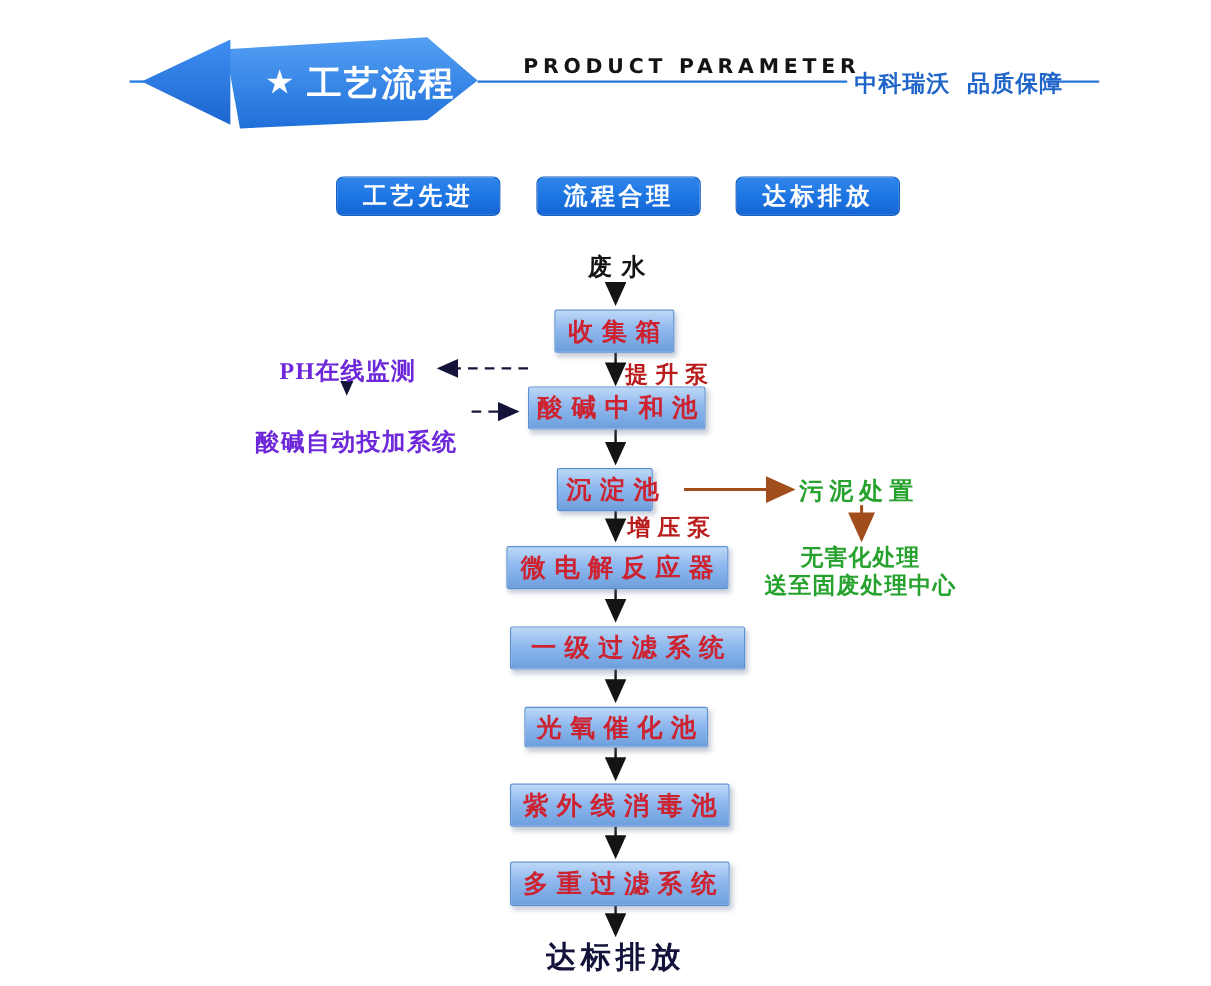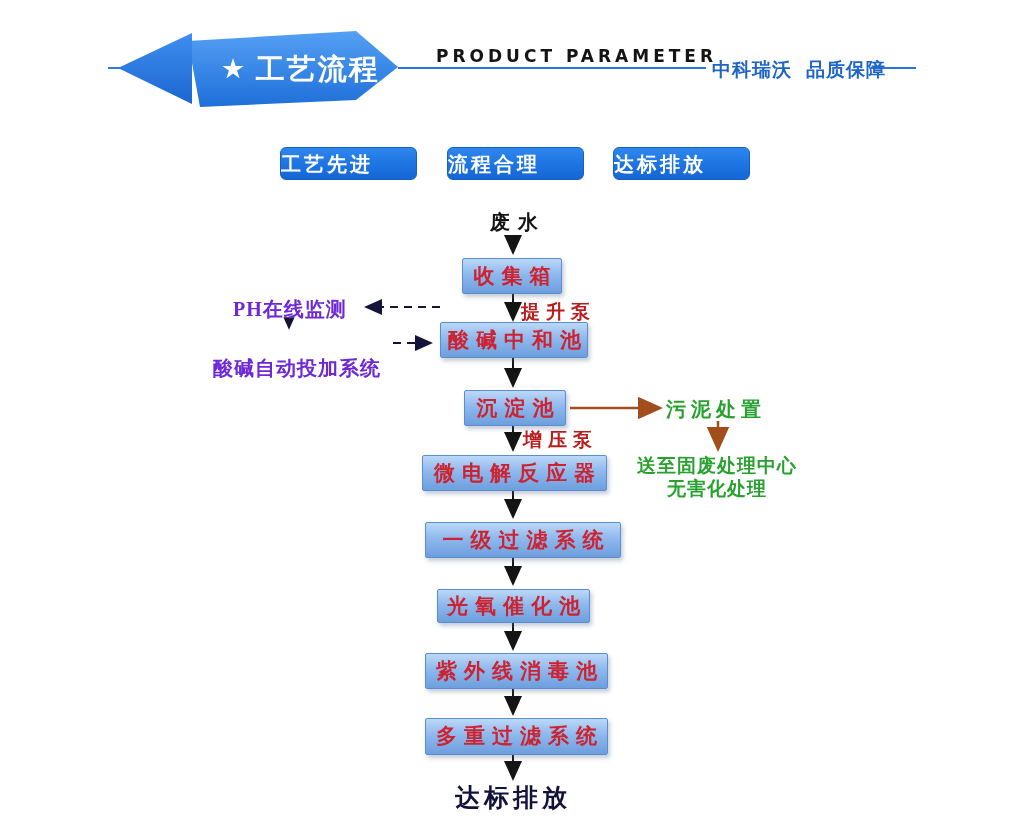--- a/index.html
+++ b/index.html
@@ -22,21 +22,21 @@
   .brand-line{
     position:absolute;left:712px;top:57px;color:#1f64c8;font-size:19px;font-weight:bold;
     letter-spacing:1px;font-family:"DejaVu Sans",sans-serif;white-space:nowrap;
   }
   .brand-line .gap{display:inline-block;width:14px;}
   
   .feature-btn{
     position:absolute;top:147px;height:33px;border-radius:6px;
     background:linear-gradient(180deg,#2f86ec 0%,#1c74e2 55%,#1566d4 100%);
     border:1px solid #1560c2;color:#ffffff;font-size:20px;font-weight:bold;
-    letter-spacing:3px;text-align:left;line-height:32px;box-sizing:border-box;
+    letter-spacing:3px;text-align:center;line-height:32px;box-sizing:border-box;
     font-family:"Liberation Sans",sans-serif;
   }
   
   .flow-node{
     position:absolute;box-sizing:border-box;border-radius:2px;
     background:linear-gradient(180deg,#bcd8f6 0%,#8fb8ee 45%,#6d9fdd 100%);
     border:1px solid #5a8ed2;box-shadow:2px 3px 4px rgba(90,110,140,0.35);
     color:#cd2330;font-size:21px;font-weight:bold;text-align:center;
     letter-spacing:7px;text-indent:7px;white-space:nowrap;
     font-family:"Liberation Serif","DejaVu Serif",serif;
@@ -115,32 +115,32 @@
 </div>
 
 <div class="feature-btn" style="left:280px;width:137px;">工艺先进</div>
 <div class="feature-btn" style="left:447px;width:137px;">流程合理</div>
 <div class="feature-btn" style="left:613px;width:137px;">达标排放</div>
 
 <div class="abs serif-label src-label">废水</div>
 
 <div class="flow-node" style="left:462px;top:258px;width:100px;height:36px;line-height:34px;">收集箱</div>
 <div class="flow-node" style="left:440px;top:322px;width:148px;height:36px;line-height:34px;">酸碱中和池</div>
-<div class="flow-node" style="left:464px;top:390px;width:102px;height:36px;line-height:34px;">沉淀池</div>
+<div class="flow-node" style="left:464px;top:390px;width:80px;height:36px;line-height:34px;">沉淀池</div>
 <div class="flow-node" style="left:422px;top:455px;width:185px;height:36px;line-height:34px;">微电解反应器</div>
 <div class="flow-node" style="left:425px;top:522px;width:196px;height:36px;line-height:34px;">一级过滤系统</div>
 <div class="flow-node" style="left:437px;top:589px;width:153px;height:34px;line-height:32px;">光氧催化池</div>
 <div class="flow-node" style="left:425px;top:653px;width:183px;height:36px;line-height:34px;">紫外线消毒池</div>
 <div class="flow-node" style="left:425px;top:718px;width:183px;height:37px;line-height:35px;">多重过滤系统</div>
 
 <div class="abs serif-label pump-label" style="left:521px;top:299px;">提升泵</div>
 <div class="abs serif-label pump-label" style="left:523px;top:427px;">增压泵</div>
 
 <div class="abs serif-label monitor-label" style="left:233px;top:296px;">PH在线监测</div>
 <div class="abs serif-label monitor-label" style="left:213px;top:330px;margin-top:25px;">酸碱自动投加系统</div>
 
 <div class="abs serif-label green-label sludge-label">污泥处置</div>
 <div class="abs serif-label green-label dest-label">
+  <div>无害化处理</div>
   <div>送至固废处理中心</div>
-  <div>无害化处理</div>
 </div>
 
 <div class="abs serif-label out-label">达标排放</div>
 
 </body></html>

